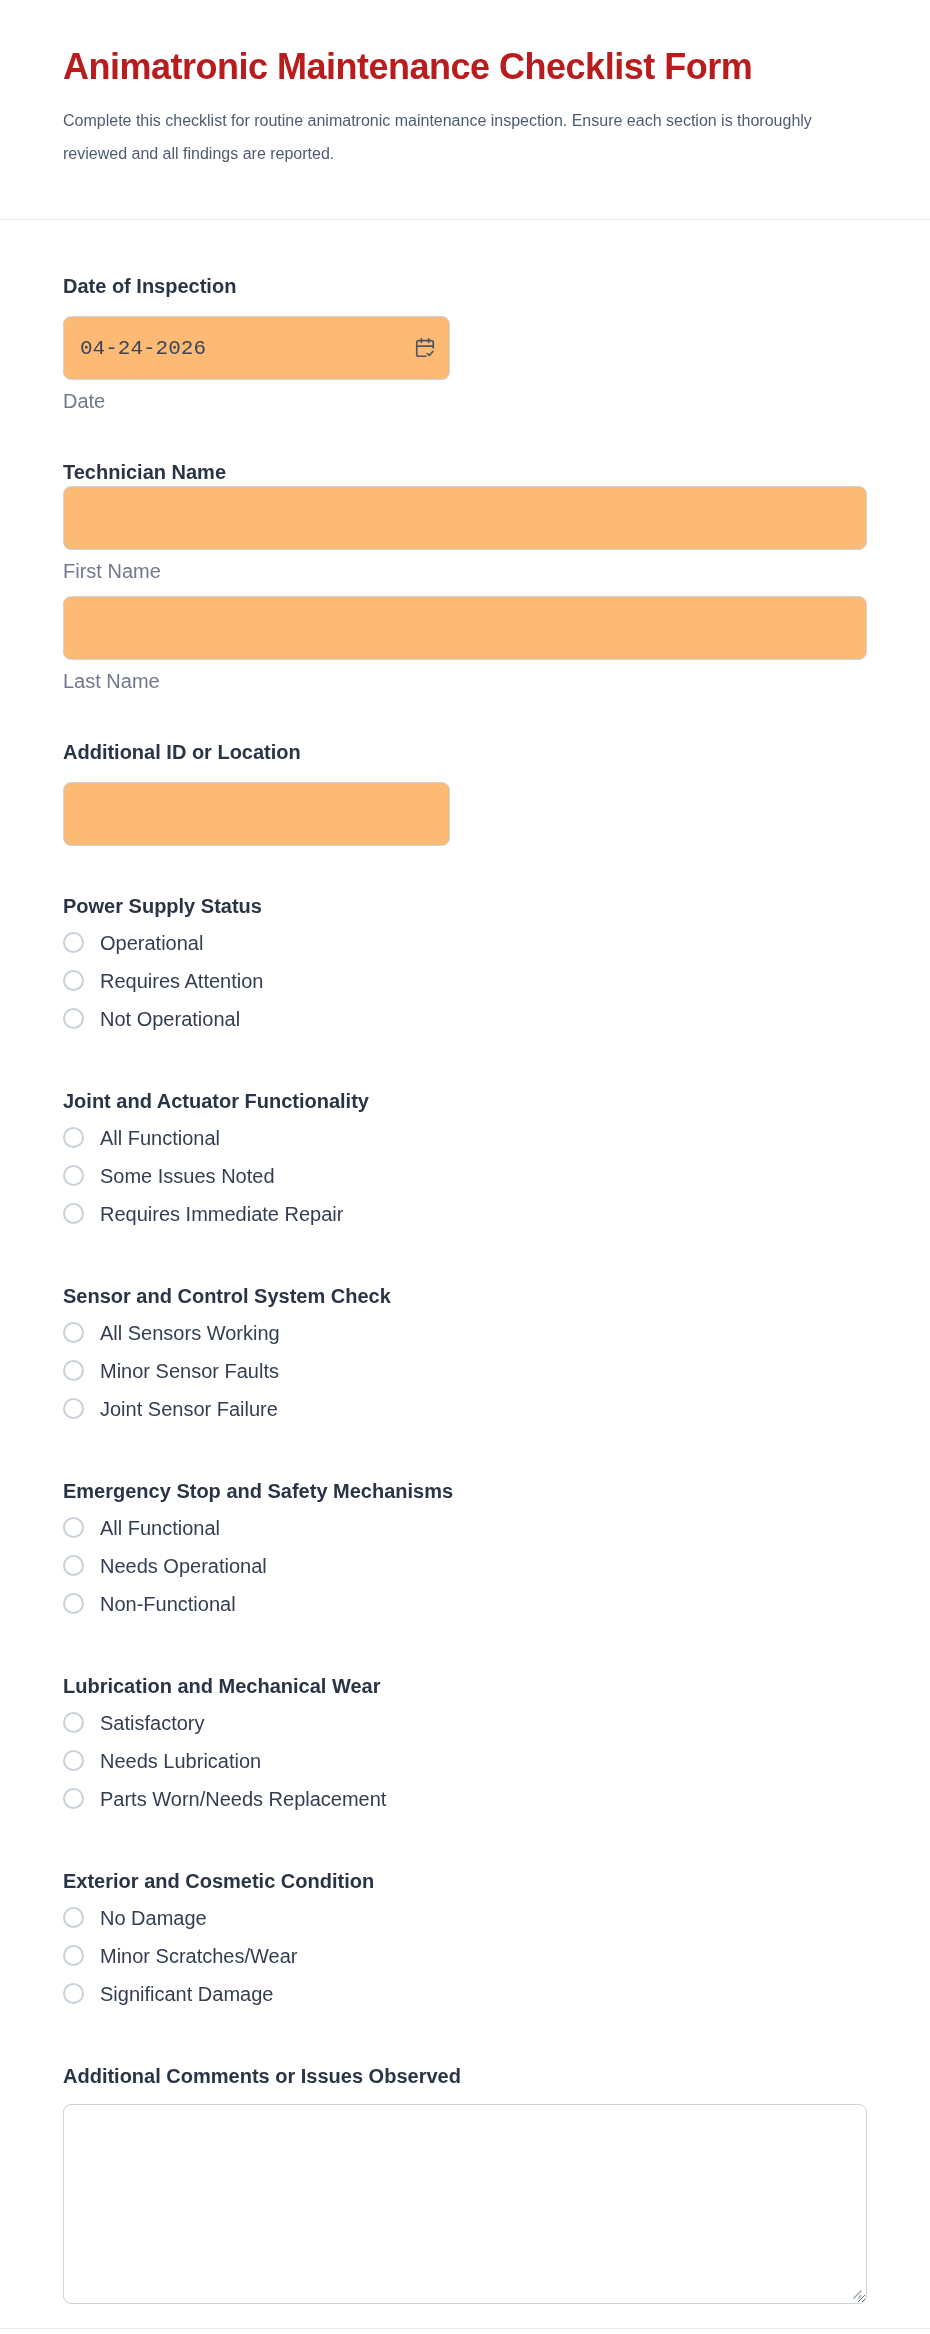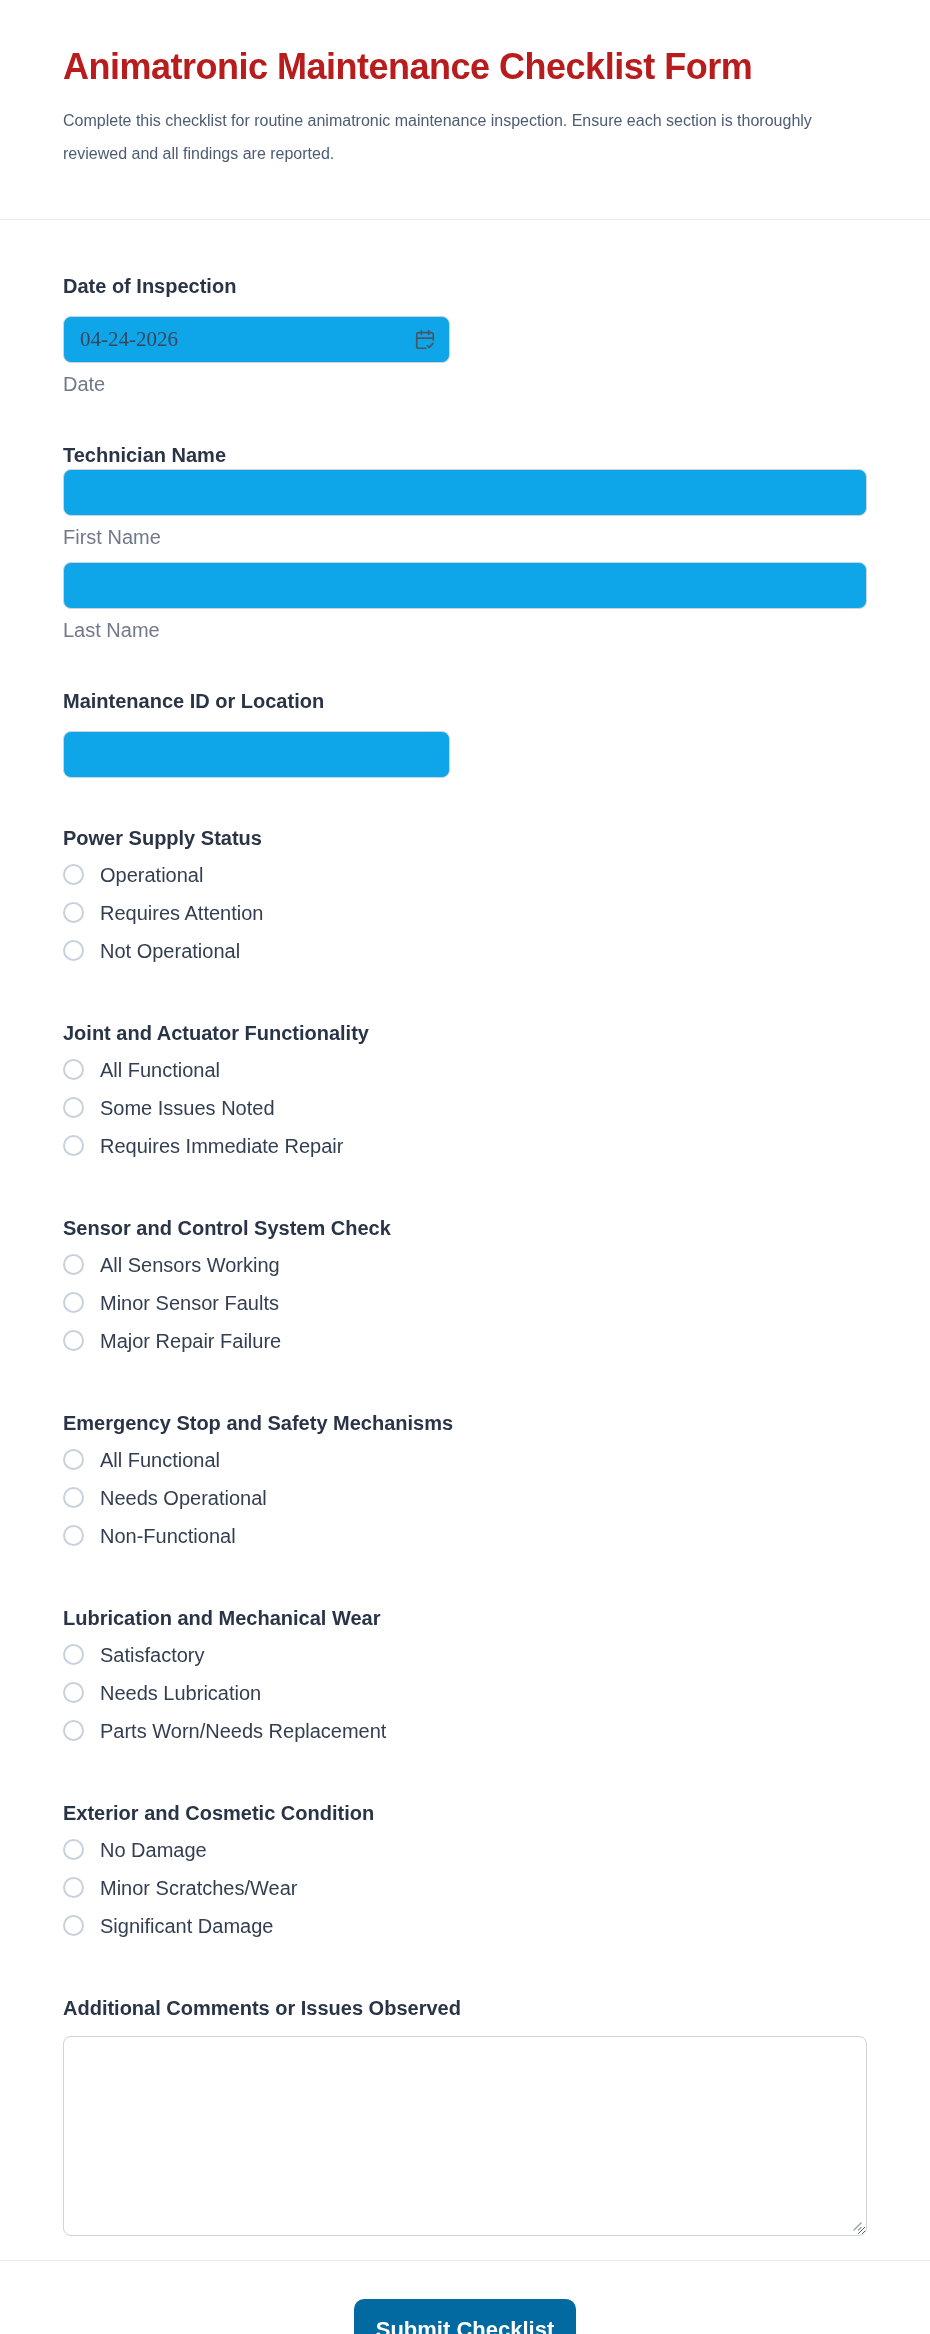--- a/index.html
+++ b/index.html
@@ -51,25 +51,25 @@
     color: #2a3447;
   }
   .sub-label {
     font-size: 20px;
     line-height: 18px;
     color: #707989;
   }
 
   .text-input {
     box-sizing: border-box;
-    height: 47px;
+    height: 64px;
     border: 1.5px solid #ccd4dd;
     border-radius: 8px;
-    background: #0ea5e9;
-    font-family: Liberation Serif, serif;
+    background: #fdba74;
+    font-family: Liberation Mono, monospace;
     font-size: 21px;
     color: #39455a;
     padding: 0 16px;
     outline: none;
   }
   .w-half { width: 387px; }
 
   .field-date { margin-top: 52px; }
   .field-date .date-wrap { position: relative; width: 387px; margin-top: 16px; }
   .field-date .text-input { width: 100%; padding-right: 52px; }
@@ -206,21 +206,21 @@
           <div class="sub-label">First Name</div>
         </div>
         <div class="name-col">
           <input class="text-input" type="text" value="" style="">
           <div class="sub-label">Last Name</div>
         </div>
       </div>
     </div>
 
     <div class="field-id">
-      <div class="field-label">Maintenance ID or Location</div>
+      <div class="field-label">Additional ID or Location</div>
       <input class="text-input w-half" type="text" value="" style="">
     </div>
 
     <div id="radio-groups">
   <div class="radio-group">
     <div class="field-label rg-label">Power Supply Status</div>
     <div class="rg-options">
   <div class="radio-option">
     <span class="radio-circle"></span>
     <span class="radio-label">Operational</span>
@@ -266,21 +266,21 @@
     <span class="radio-label">All Sensors Working</span>
   </div>
 
   <div class="radio-option">
     <span class="radio-circle"></span>
     <span class="radio-label">Minor Sensor Faults</span>
   </div>
 
   <div class="radio-option">
     <span class="radio-circle"></span>
-    <span class="radio-label">Major Repair Failure</span>
+    <span class="radio-label">Joint Sensor Failure</span>
   </div>
 </div>
   </div>
 
   <div class="radio-group">
     <div class="field-label rg-label">Emergency Stop and Safety Mechanisms</div>
     <div class="rg-options">
   <div class="radio-option">
     <span class="radio-circle"></span>
     <span class="radio-label">All Functional</span>

